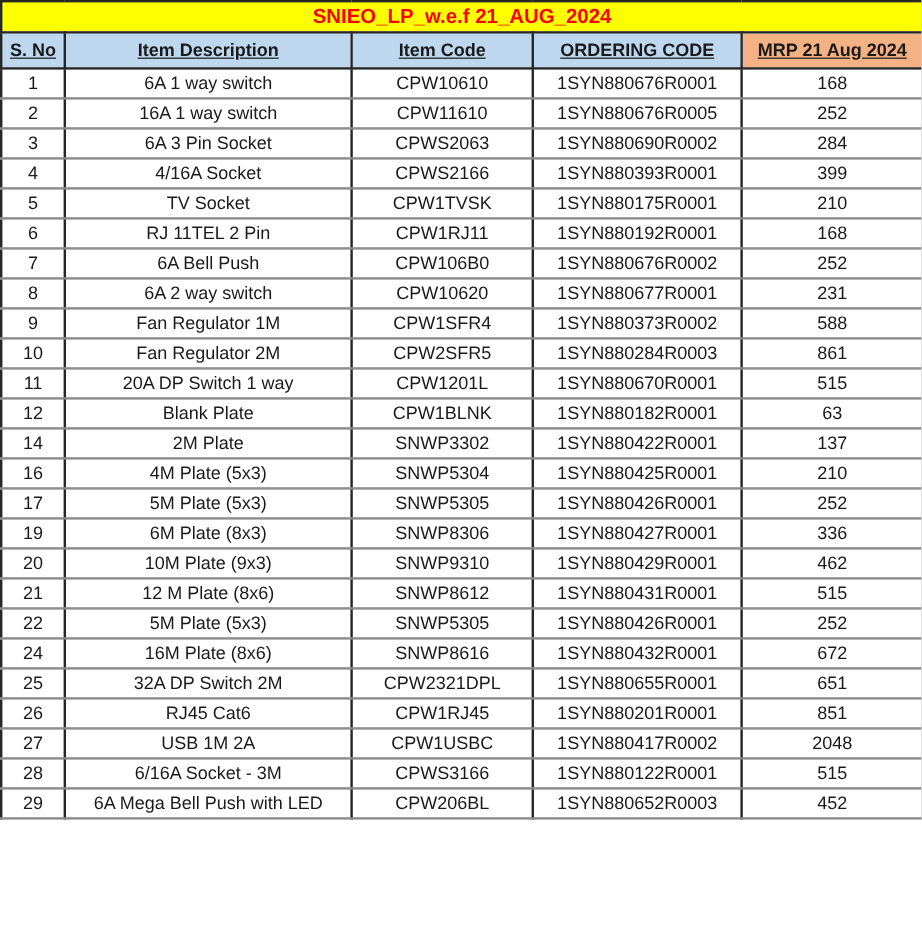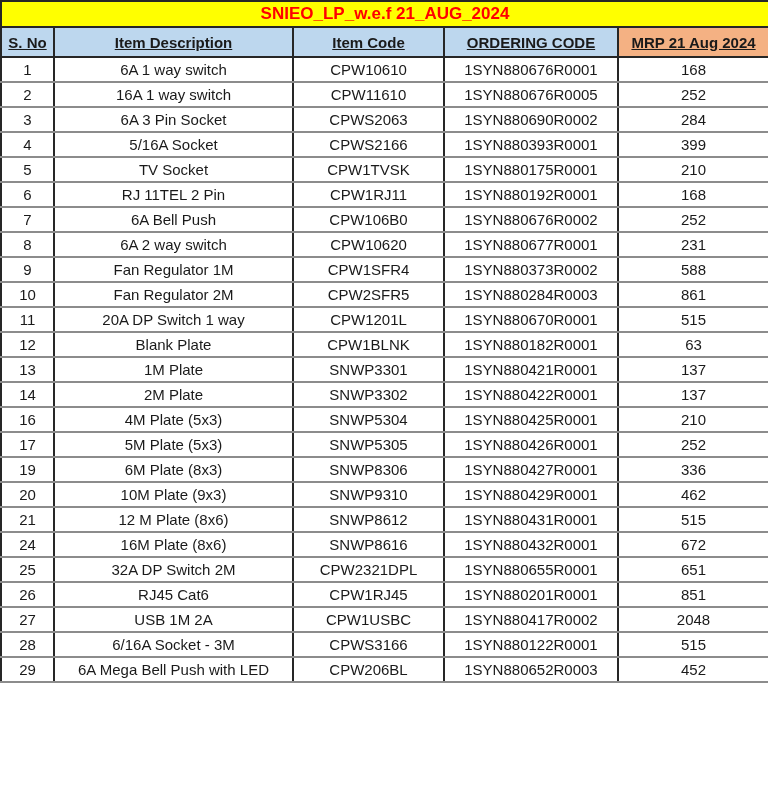--- a/index.html
+++ b/index.html
@@ -118,21 +118,21 @@
         </tr>
         <tr>
           <td>3</td>
           <td>6A 3 Pin Socket</td>
           <td>CPWS2063</td>
           <td>1SYN880690R0002</td>
           <td>284</td>
         </tr>
         <tr>
           <td>4</td>
-          <td>5/16A Socket</td>
+          <td>4/16A Socket</td>
           <td>CPWS2166</td>
           <td>1SYN880393R0001</td>
           <td>399</td>
         </tr>
         <tr>
           <td>5</td>
           <td>TV Socket</td>
           <td>CPW1TVSK</td>
           <td>1SYN880175R0001</td>
           <td>210</td>
@@ -180,27 +180,20 @@
           <td>515</td>
         </tr>
         <tr>
           <td>12</td>
           <td>Blank Plate</td>
           <td>CPW1BLNK</td>
           <td>1SYN880182R0001</td>
           <td>63</td>
         </tr>
         <tr>
-          <td>13</td>
-          <td>1M Plate</td>
-          <td>SNWP3301</td>
-          <td>1SYN880421R0001</td>
-          <td>137</td>
-        </tr>
-        <tr>
           <td>14</td>
           <td>2M Plate</td>
           <td>SNWP3302</td>
           <td>1SYN880422R0001</td>
           <td>137</td>
         </tr>
         <tr>
           <td>16</td>
           <td>4M Plate (5x3)</td>
           <td>SNWP5304</td>
@@ -229,20 +222,27 @@
           <td>462</td>
         </tr>
         <tr>
           <td>21</td>
           <td>12 M Plate (8x6)</td>
           <td>SNWP8612</td>
           <td>1SYN880431R0001</td>
           <td>515</td>
         </tr>
         <tr>
+          <td>22</td>
+          <td>5M Plate (5x3)</td>
+          <td>SNWP5305</td>
+          <td>1SYN880426R0001</td>
+          <td>252</td>
+        </tr>
+        <tr>
           <td>24</td>
           <td>16M Plate (8x6)</td>
           <td>SNWP8616</td>
           <td>1SYN880432R0001</td>
           <td>672</td>
         </tr>
         <tr>
           <td>25</td>
           <td>32A DP Switch 2M</td>
           <td>CPW2321DPL</td>

